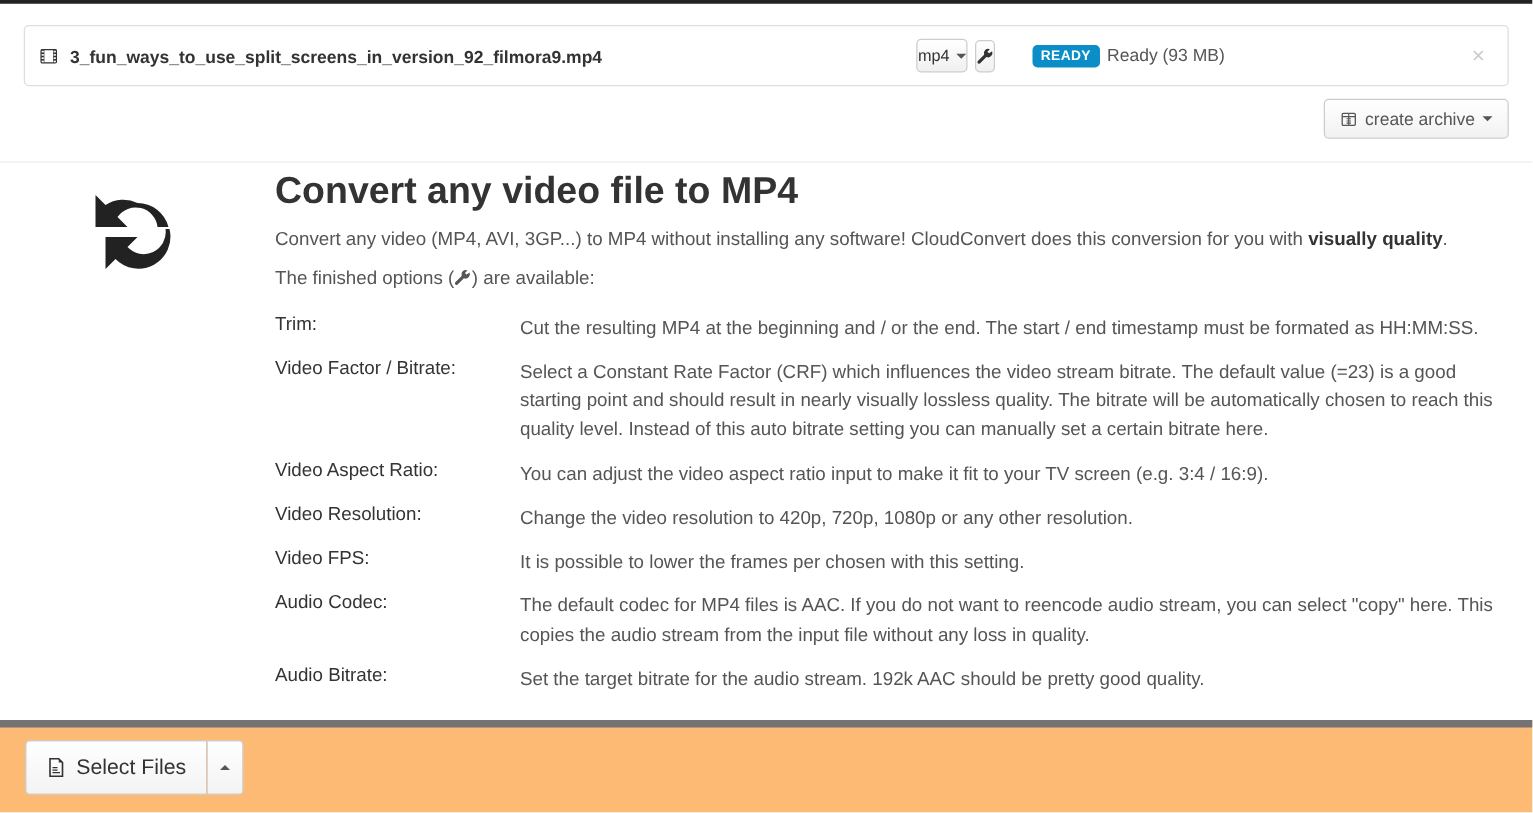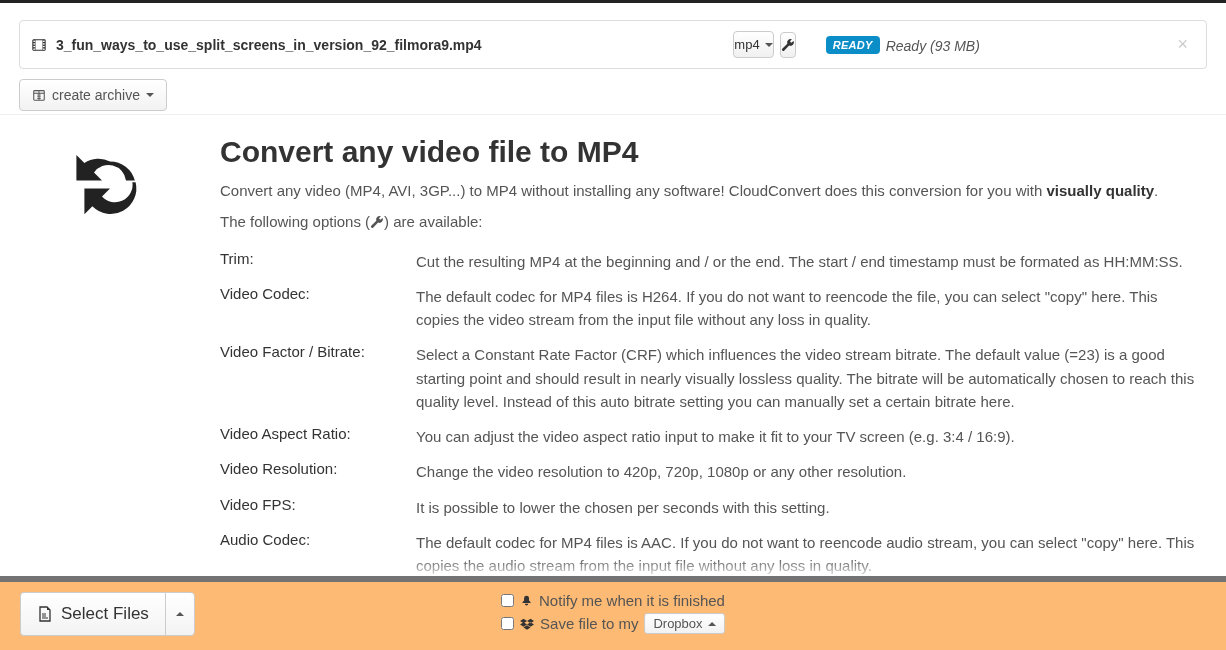--- a/index.html
+++ b/index.html
@@ -67,48 +67,46 @@
   .caret-up {
     width: 0; height: 0;
     border-left: 4px solid transparent;
     border-right: 4px solid transparent;
     border-bottom: 4px solid #555;
     display: inline-block;
   }
   .wrench-svg { width: 14px; height: 14px; }
   .status-group {
     display: flex;
-    align-items: flex-end;
+    align-items: flex-start;
     gap: 6px;
     margin-left: 20px;
-    font-style: italic;
   }
   .badge-ready {
     background: #0b8ec8;
     color: #fff;
     font-weight: 700;
     font-size: 11px;
     padding: 3px 7px;
     border-radius: 4px;
     letter-spacing: 0.3px;
   }
   .status-text { color: #555; font-size: 14px; }
   .close-x {
     margin-left: auto;
     color: #ccc;
     font-size: 18px;
     cursor: pointer;
     padding: 0 6px;
   }
   .archive-row {
     display: flex;
-    justify-content: flex-start;
-    padding: 10px 19px 3px 19px;
+    justify-content: flex-end;
+    padding: 10px 19px 18px 19px;
     border-bottom: 1px solid #eee;
-    margin-bottom: 14px;
   }
   .archive-btn {
     display: inline-flex;
     align-items: center;
     gap: 6px;
     padding: 7px 12px;
     border: 1px solid #ccc;
     border-radius: 4px;
     background: linear-gradient(#fff,#f2f2f2);
     color: #555;
@@ -318,49 +316,45 @@
       <path fill="#222" d="M82 40 a32 32 0 0 1 -54 30 l-10 10 0 -32 32 0 -10 10 a22 22 0 0 0 38 -18z" transform="translate(0,4)"></path>
     </svg>
   </div>
 
   <div class="content-col">
     <h1 class="page-title">Convert any video file to MP4</h1>
     <p class="lead">
       <span>Convert any  video (MP4, AVI, 3GP...) to MP4 without installing any software! CloudConvert does this conversion for you with </span><span class="lead-strong">visually quality</span><span>.</span>
     </p>
     <p class="lead">
-      <span>The following options (</span><span class="wrench-inline"><svg width="14" height="14" viewBox="0 0 16 16">
+      <span>The finished options (</span><span class="wrench-inline"><svg width="14" height="14" viewBox="0 0 16 16">
             <path fill="#555" d="M14.5 3.5a4 4 0 0 1-5.2 5.2L3.8 14.2a1.5 1.5 0 1 1-2.1-2.1l5.5-5.5A4 4 0 0 1 12.5 1.5l-2.3 2.3 1.5 1.5 2.8-1.8z"></path>
           </svg></span><span>) are available:</span>
     </p>
 
     <div class="options-table">
       <div class="opt-row">
           <div class="opt-label">Trim:</div>
           <div class="opt-desc">Cut the resulting MP4 at the beginning and / or the end. The start / end timestamp must be formated as HH:MM:SS.</div>
         </div>
       <div class="opt-row">
-          <div class="opt-label">Video Codec:</div>
-          <div class="opt-desc">The default codec for MP4 files is H264. If you do not want to reencode the file, you can select "copy" here. This copies the video stream from the input file without any loss in quality.</div>
-        </div>
-      <div class="opt-row">
           <div class="opt-label">Video Factor / Bitrate:</div>
           <div class="opt-desc">Select a Constant Rate Factor (CRF) which influences the video stream bitrate. The default value (=23) is a good starting point and should result in nearly visually lossless quality. The bitrate will be automatically chosen to reach this quality level. Instead of this auto bitrate setting you can manually set a certain bitrate here.</div>
         </div>
       <div class="opt-row">
           <div class="opt-label">Video Aspect Ratio:</div>
           <div class="opt-desc">You can adjust the video aspect ratio input to make it fit to your TV screen (e.g. 3:4 / 16:9).</div>
         </div>
       <div class="opt-row">
           <div class="opt-label">Video Resolution:</div>
           <div class="opt-desc">Change the video resolution to 420p, 720p, 1080p or any other resolution.</div>
         </div>
       <div class="opt-row">
           <div class="opt-label">Video FPS:</div>
-          <div class="opt-desc">It is possible to lower the chosen per seconds with this setting.</div>
+          <div class="opt-desc">It is possible to lower the frames per chosen with this setting.</div>
         </div>
       <div class="opt-row">
           <div class="opt-label">Audio Codec:</div>
           <div class="opt-desc">The default codec for MP4 files is AAC. If you do not want to reencode audio stream, you can select "copy" here. This copies the audio stream from the input file without any loss in quality.</div>
         </div>
       <div class="opt-row">
           <div class="opt-label">Audio Bitrate:</div>
           <div class="opt-desc">Set the target bitrate for the audio stream. 192k AAC should be pretty good quality.</div>
         </div>
     </div>
@@ -377,34 +371,14 @@
           <path fill="#333" d="M10 1v3h3"></path>
           <path stroke="#333" d="M5 8h4M5 10h4M5 12h6" stroke-width="1"></path>
         </svg>
       <span>Select Files</span>
     </button>
     <button class="select-files-caret">
       <span class="caret-up"></span>
     </button>
   </div>
 
-  <div class="center-opts">
-    <label class="opt-line">
-      <input type="checkbox" style="">
-      <svg class="bell-svg" viewBox="0 0 16 16">
-          <path fill="#333" d="M8 2a3 3 0 0 0-3 3v3l-2 2v1h10v-1l-2-2V5a3 3 0 0 0-3-3zm0 12a2 2 0 0 0 2-2H6a2 2 0 0 0 2 2z"></path>
-        </svg>
-      <span>Notify me when it is finished</span>
-    </label>
-    <div class="opt-line">
-      <input type="checkbox" style="">
-      <svg class="dropbox-svg" viewBox="0 0 16 16">
-          <path fill="#333" d="M4 2 0 4.5 4 7l4-2.5zM12 2 8 4.5 12 7l4-2.5zM0 8.5 4 11l4-2.5L4 6zM16 8.5 12 11 8 8.5 12 6zM4 12l4 2.5 4-2.5-4-2.5z"></path>
-        </svg>
-      <span>Save file to my</span>
-      <button class="dropbox-btn">
-        <span>Dropbox</span>
-        <span class="caret-up"></span>
-      </button>
-    </div>
-  </div>
 
 </div>
 
 </body></html>

